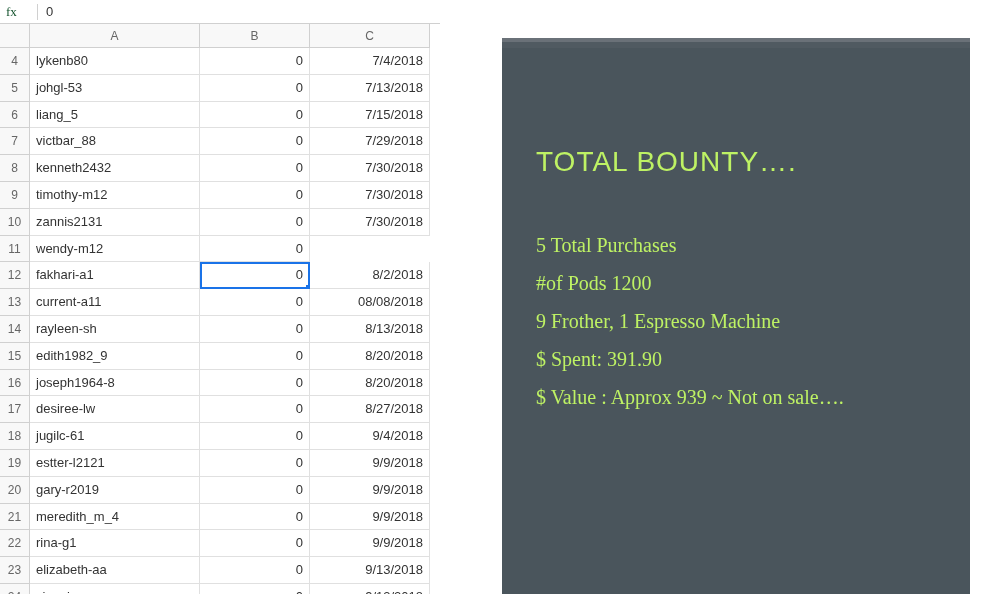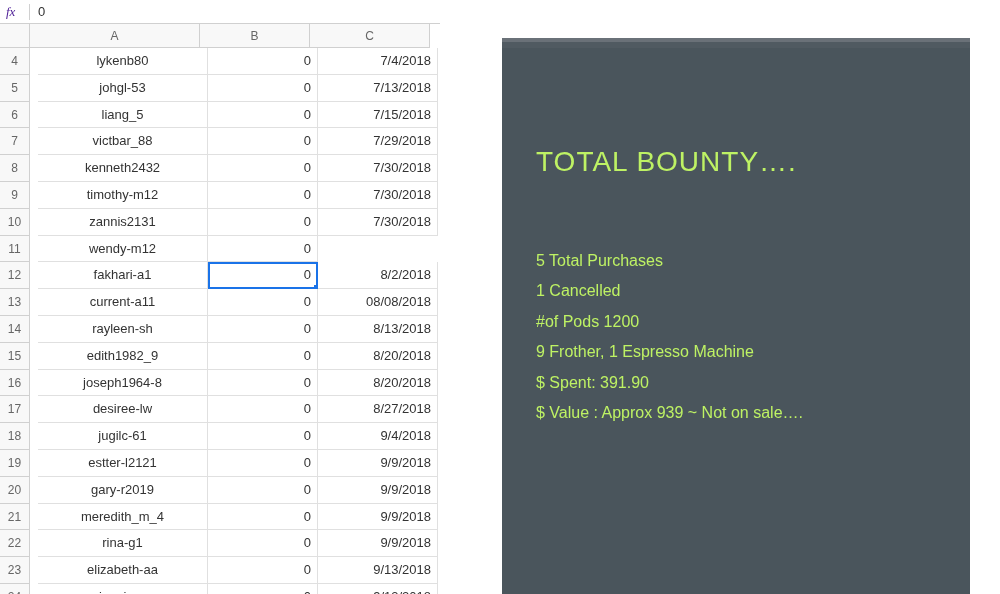--- a/index.html
+++ b/index.html
@@ -19,24 +19,23 @@
       height: 594px;
     }
     .formula-bar {
       display: flex;
       align-items: center;
       height: 24px;
       border-bottom: 1px solid #d0d0d0;
       font-size: 13px;
     }
     .fx-label {
-      width: 30px;
+      width: 38px;
       padding: 0 6px;
-      color: #4c1d95;
-      font-style: italic;
+      color: #14532d;
       font-family: Georgia, serif;
       border-right: 1px solid #d0d0d0;
     }
     .fx-value {
       padding: 0 8px;
       color: #333;
     }
     .sheet {
       font-size: 13px;
       color: #333;
@@ -68,21 +67,21 @@
     .col-c { width: 120px; }
     .cell {
       padding: 0 6px;
       line-height: 26.8px;
       border-right: 1px solid #e0e0e0;
       border-bottom: 1px solid #e0e0e0;
       overflow: hidden;
       white-space: nowrap;
       background:#fff;
     }
-    .cell-a { text-align: center; margin-left: 8px; }
+    .cell-a { text-align: left; }
     .cell-b { text-align: right; }
     .cell-c { text-align: right; }
     .selected-cell {
       outline: 2px solid #1a73e8;
       outline-offset: -2px;
       position: relative;
     }
     .selected-cell::after {
       content: "";
       position: absolute;
@@ -112,24 +111,24 @@
       box-shadow: inset 0 4px 0 #6a7178;
     }
     .bounty-title {
       margin-top: 108px;
       font-size: 28px;
       font-weight: 400;
       letter-spacing: 1px;
       font-family: "Gill Sans", "Segoe UI", sans-serif;
     }
     .bounty-list {
-      margin-top: 68px;
-      font-size: 16px;
+      margin-top: 48px;
+      font-size: 20px;
       line-height: 1.9;
-      font-family: Liberation Sans, sans-serif;
+      font-family: Liberation Serif, serif;
       font-weight: 300;
     }
   </style>
 </head>
 <body>
 
 <div class="left-pane">
   <div class="formula-bar">
     <div class="fx-label">fx</div>
     <div class="fx-value">0</div>
@@ -270,19 +269,18 @@
         </div>
       </div>
   </div>
 </div>
 
 <div class="right-pane">
   <div class="right-accent"></div>
   <div class="bounty-title">TOTAL BOUNTY….</div>
   <div class="bounty-list" id="bounty-list">
       <div>5 Total Purchases</div>
-      <div>1 Cancelled</div>
       <div>#of Pods 1200</div>
       <div>9 Frother, 1 Espresso Machine</div>
       <div>$ Spent: 391.90</div>
       <div>$ Value : Approx 939 ~ Not on sale….</div>
     </div>
 </div>
 
 </body></html>

